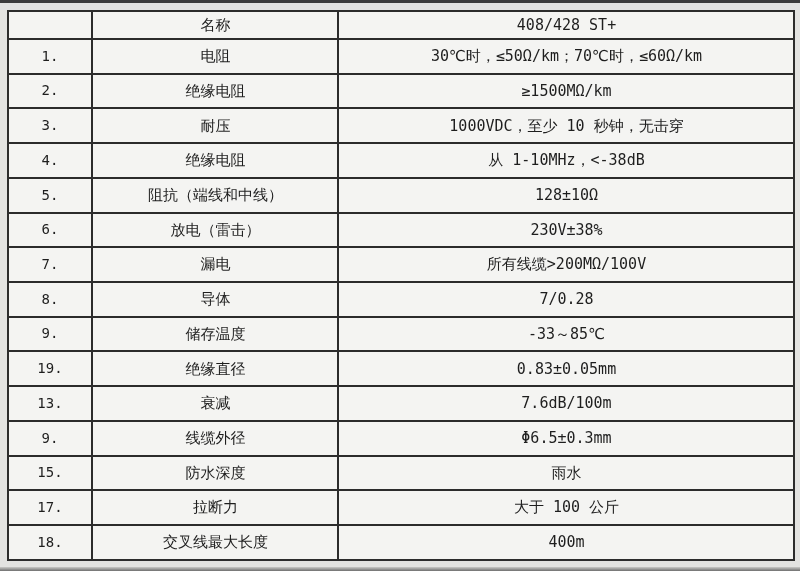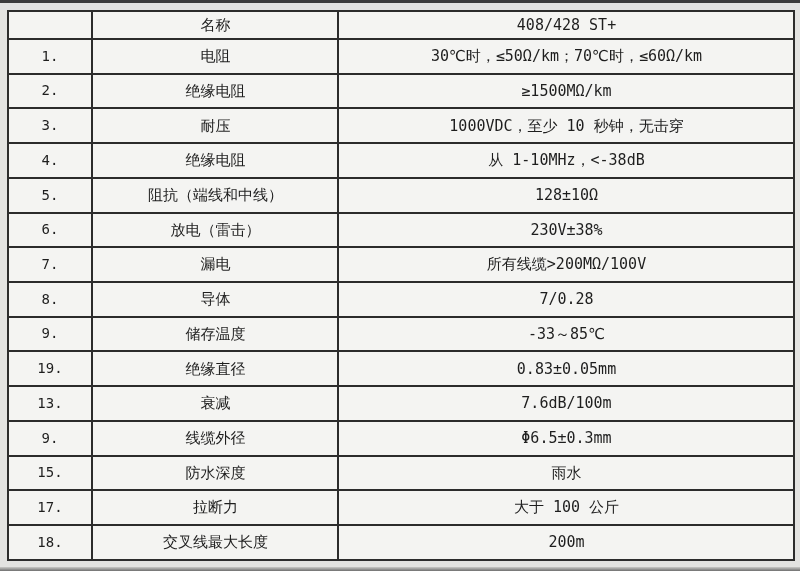--- a/index.html
+++ b/index.html
@@ -162,21 +162,21 @@
 
   <tr>
     <td class="num">17.</td>
     <td>拉断力</td>
     <td>大于 100 公斤</td>
   </tr>
 
   <tr>
     <td class="num">18.</td>
     <td>交叉线最大长度</td>
-    <td>200m</td>
+    <td>400m</td>
   </tr>
 
 
 </tbody>
   </table>
 
   <div class="bottom-strip"></div>
 </div>
 
 </body></html>

